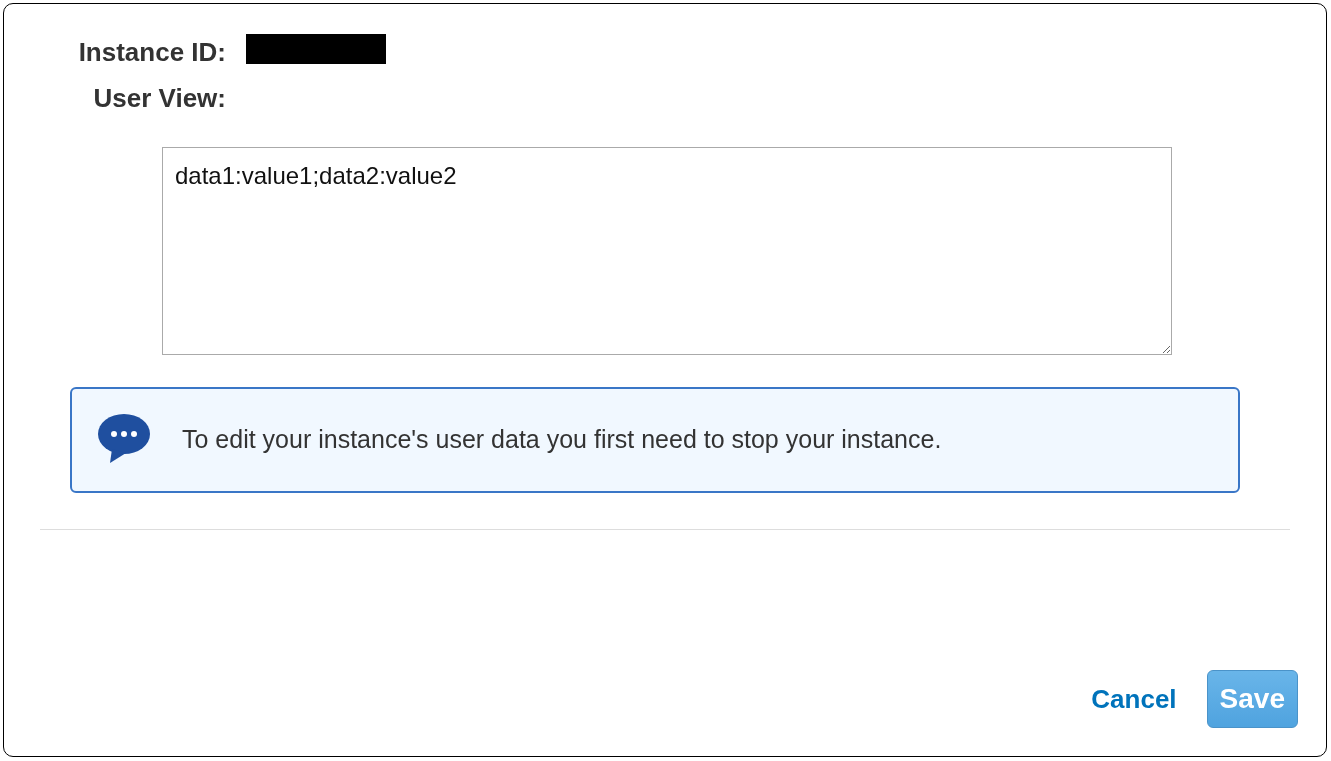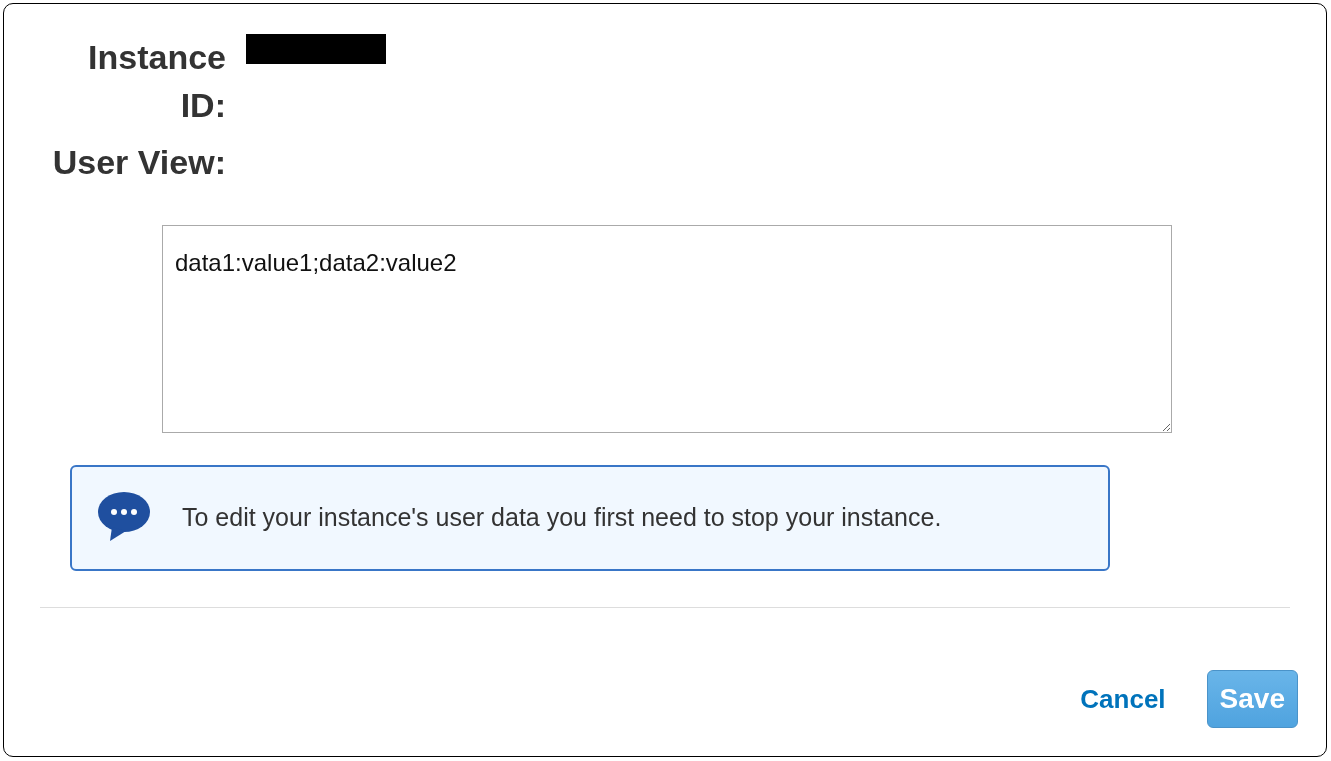--- a/index.html
+++ b/index.html
@@ -49,52 +49,52 @@
       flex: 1;
     }
     .field-row {
       display: flex;
       align-items: flex-start;
       margin-bottom: 10px;
     }
     .field-label {
       width: 206px;
       text-align: right;
-      font-size: 34px;
+      font-size: 26px;
       font-weight: 700;
       color: #333;
       padding-right: 20px;
       line-height: 1.4;
     }
     .field-value {
       flex: 1;
     }
     .redacted {
       display: inline-block;
       width: 140px;
       height: 30px;
       background: #000;
       vertical-align: middle;
     }
     .userdata-textarea {
       width: 1010px;
       height: 208px;
       margin-left: 122px;
-      margin-top: 28px;
-      padding: 23px 12px;
+      margin-top: 20px;
+      padding: 14px 12px;
       font-size: 24px;
       font-family: "Helvetica Neue", Helvetica, Arial, sans-serif;
       color: #111;
       border: 1px solid #aaa;
       resize: both;
       background: #fff;
     }
     .info-box {
       margin: 28px 0 0 30px;
-      width: 1040px;
+      width: 1170px;
       border: 2px solid #3976c7;
       border-radius: 6px;
       background: #f1f8ff;
       padding: 24px 22px 24px 24px;
       display: flex;
       align-items: center;
       gap: 30px;
     }
     .info-icon {
       flex-shrink: 0;
@@ -106,21 +106,21 @@
     .divider {
       margin-top: 36px;
       border: none;
       border-top: 1px solid #ddd;
       width: 100%;
     }
     .dialog-footer {
       padding: 20px 28px 28px 0;
       display: flex;
       justify-content: flex-end;
-      gap: 35px;
+      gap: 24px;
     }
     .cancel-btn {
       font-size: 26px;
       font-weight: 700;
       color: #0073bb;
       background: none;
       border: none;
       cursor: pointer;
       padding: 10px 6px;
     }

